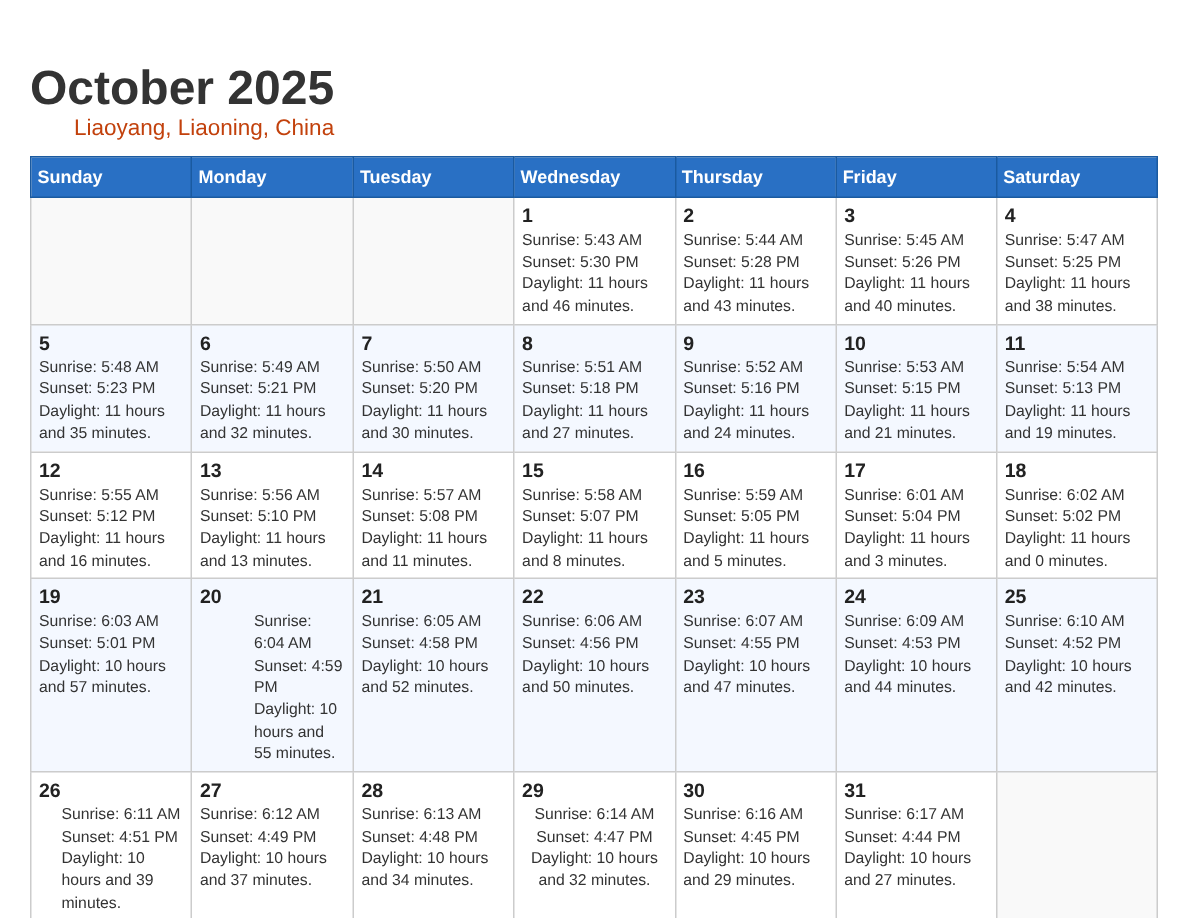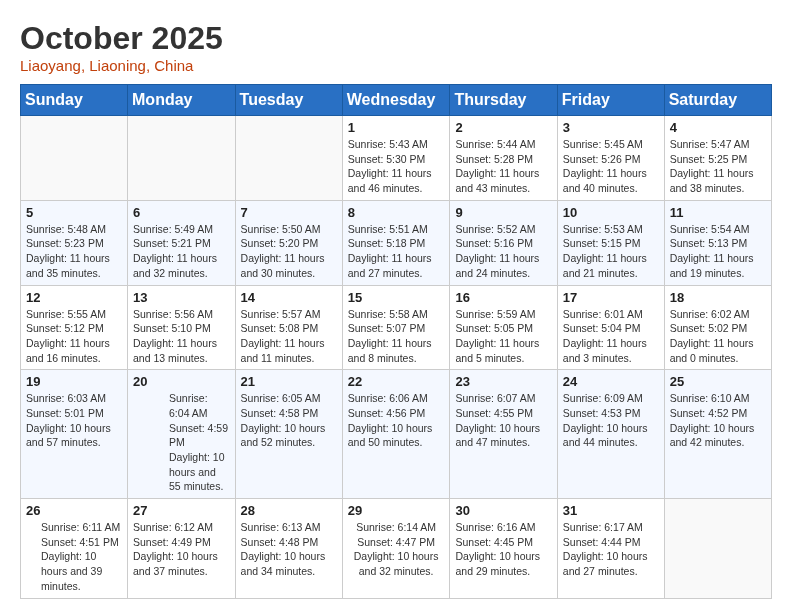--- a/index.html
+++ b/index.html
@@ -19,41 +19,43 @@
     .logo {
       display: flex;
       align-items: center;
     }
     .logo-icon {
       width: 28px;
       height: 28px;
       margin-right: 4px;
     }
     .title-block {
+      text-align: right;
+      margin-top: 20px;
     }
     .month-title {
       font-size: 32px;
       font-weight: bold;
       color: #333;
     }
     .location {
       font-size: 15px;
       color: #c2410c;
     }
     .calendar {
       width: 100%;
       border-collapse: collapse;
       font-size: 11px;
     }
     .calendar th {
       background-color: #2970c4;
       color: #fff;
       padding: 6px 4px;
       text-align: left;
-      font-size: 16px;
+      font-size: 12px;
       border: 1px solid #1a5aa0;
     }
     .calendar td {
       border: 1px solid #ccc;
       vertical-align: top;
       padding: 4px 5px;
       background: #fff;
       min-height: 80px;
       width: 108px;
     }

